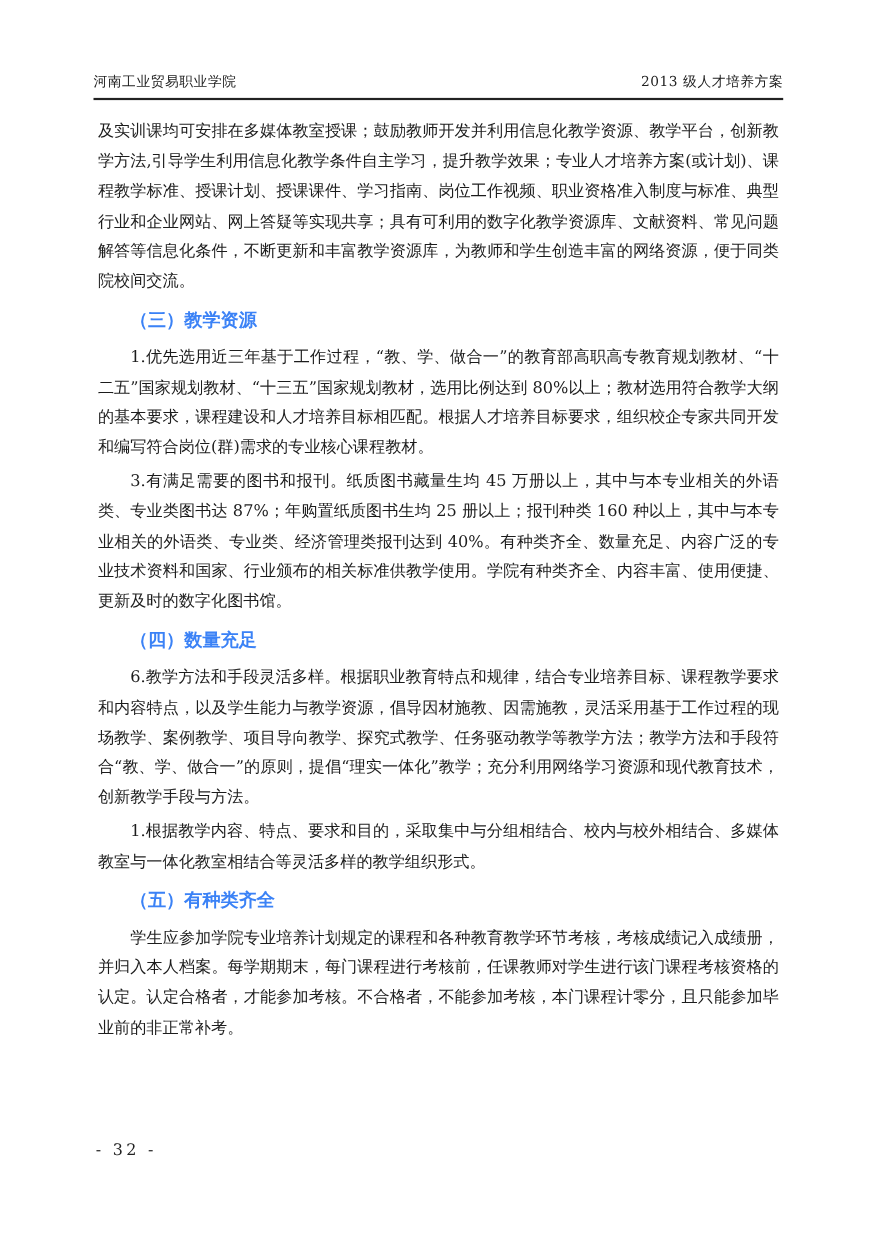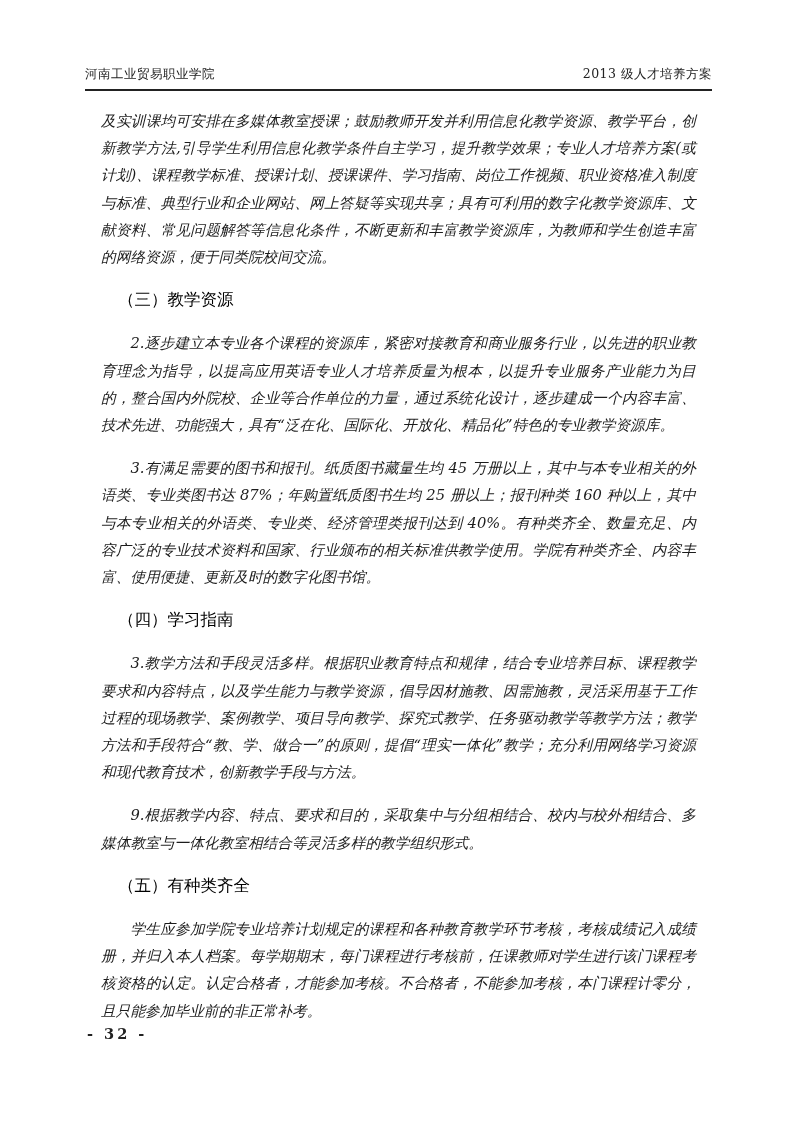--- a/index.html
+++ b/index.html
@@ -34,65 +34,63 @@
     color: #222222;
   }
   .body-text {
     margin-top: 15px;
     font-size: 14.7px;
     line-height: 27.2px;
     text-align: justify;
     text-justify: inter-character;
   }
   .body-text p {
-    margin: 16px;
+    margin: 4px;
     text-indent: 2em;
-    font-style: italic;
   }
   .body-text p.no-indent {
     text-indent: 0;
   }
   .section-heading {
     font-size: 16.5px;
-    font-weight: normal;
+    font-weight: bold;
     line-height: 27.2px;
     margin: 8px 0 7px 0;
     text-indent: 2em;
-    color: #000000;
+    color: #3b82f6;
   }
   .page-footer {
     position: absolute;
     left: 87px;
-    bottom: 80px;
+    bottom: 68px;
     font-size: 14.5px;
     letter-spacing: 3px;
     color: #222222;
-    font-weight: bold;
   }
 </style>
 </head>
 <body>
 
 <div class="page">
 
   <div class="content">
 
     <div class="running-header">
       <span>河南工业贸易职业学院</span>
       <span>2013 级人才培养方案</span>
     </div>
 
     <div class="body-text">
       <p class="no-indent">及实训课均可安排在多媒体教室授课；鼓励教师开发并利用信息化教学资源、教学平台，创新教学方法,引导学生利用信息化教学条件自主学习，提升教学效果；专业人才培养方案(或计划)、课程教学标准、授课计划、授课课件、学习指南、岗位工作视频、职业资格准入制度与标准、典型行业和企业网站、网上答疑等实现共享；具有可利用的数字化教学资源库、文献资料、常见问题解答等信息化条件，不断更新和丰富教学资源库，为教师和学生创造丰富的网络资源，便于同类院校间交流。</p>
       <div class="section-heading">（三）教学资源</div>
-      <p>2.逐步建立本专业各个课程的资源库，紧密对接教育和商业服务行业，以先进的职业教育理念为指导，以提高应用英语专业人才培养质量为根本，以提升专业服务产业能力为目的，整合国内外院校、企业等合作单位的力量，通过系统化设计，逐步建成一个内容丰富、技术先进、功能强大，具有“泛在化、国际化、开放化、精品化”特色的专业教学资源库。</p>
+      <p>1.优先选用近三年基于工作过程，“教、学、做合一”的教育部高职高专教育规划教材、“十二五”国家规划教材、“十三五”国家规划教材，选用比例达到 80%以上；教材选用符合教学大纲的基本要求，课程建设和人才培养目标相匹配。根据人才培养目标要求，组织校企专家共同开发和编写符合岗位(群)需求的专业核心课程教材。</p>
       <p>3.有满足需要的图书和报刊。纸质图书藏量生均 45 万册以上，其中与本专业相关的外语类、专业类图书达 87%；年购置纸质图书生均 25 册以上；报刊种类 160 种以上，其中与本专业相关的外语类、专业类、经济管理类报刊达到 40%。有种类齐全、数量充足、内容广泛的专业技术资料和国家、行业颁布的相关标准供教学使用。学院有种类齐全、内容丰富、使用便捷、更新及时的数字化图书馆。</p>
-      <div class="section-heading">（四）学习指南</div>
-      <p>3.教学方法和手段灵活多样。根据职业教育特点和规律，结合专业培养目标、课程教学要求和内容特点，以及学生能力与教学资源，倡导因材施教、因需施教，灵活采用基于工作过程的现场教学、案例教学、项目导向教学、探究式教学、任务驱动教学等教学方法；教学方法和手段符合“教、学、做合一”的原则，提倡“理实一体化”教学；充分利用网络学习资源和现代教育技术，创新教学手段与方法。</p>
-      <p>9.根据教学内容、特点、要求和目的，采取集中与分组相结合、校内与校外相结合、多媒体教室与一体化教室相结合等灵活多样的教学组织形式。</p>
+      <div class="section-heading">（四）数量充足</div>
+      <p>6.教学方法和手段灵活多样。根据职业教育特点和规律，结合专业培养目标、课程教学要求和内容特点，以及学生能力与教学资源，倡导因材施教、因需施教，灵活采用基于工作过程的现场教学、案例教学、项目导向教学、探究式教学、任务驱动教学等教学方法；教学方法和手段符合“教、学、做合一”的原则，提倡“理实一体化”教学；充分利用网络学习资源和现代教育技术，创新教学手段与方法。</p>
+      <p>1.根据教学内容、特点、要求和目的，采取集中与分组相结合、校内与校外相结合、多媒体教室与一体化教室相结合等灵活多样的教学组织形式。</p>
       <div class="section-heading">（五）有种类齐全</div>
       <p>学生应参加学院专业培养计划规定的课程和各种教育教学环节考核，考核成绩记入成绩册，并归入本人档案。每学期期末，每门课程进行考核前，任课教师对学生进行该门课程考核资格的认定。认定合格者，才能参加考核。不合格者，不能参加考核，本门课程计零分，且只能参加毕业前的非正常补考。</p>
 
     </div>
 
   </div>
 
   <div class="page-footer">- 32 -</div>
 
 </div>

